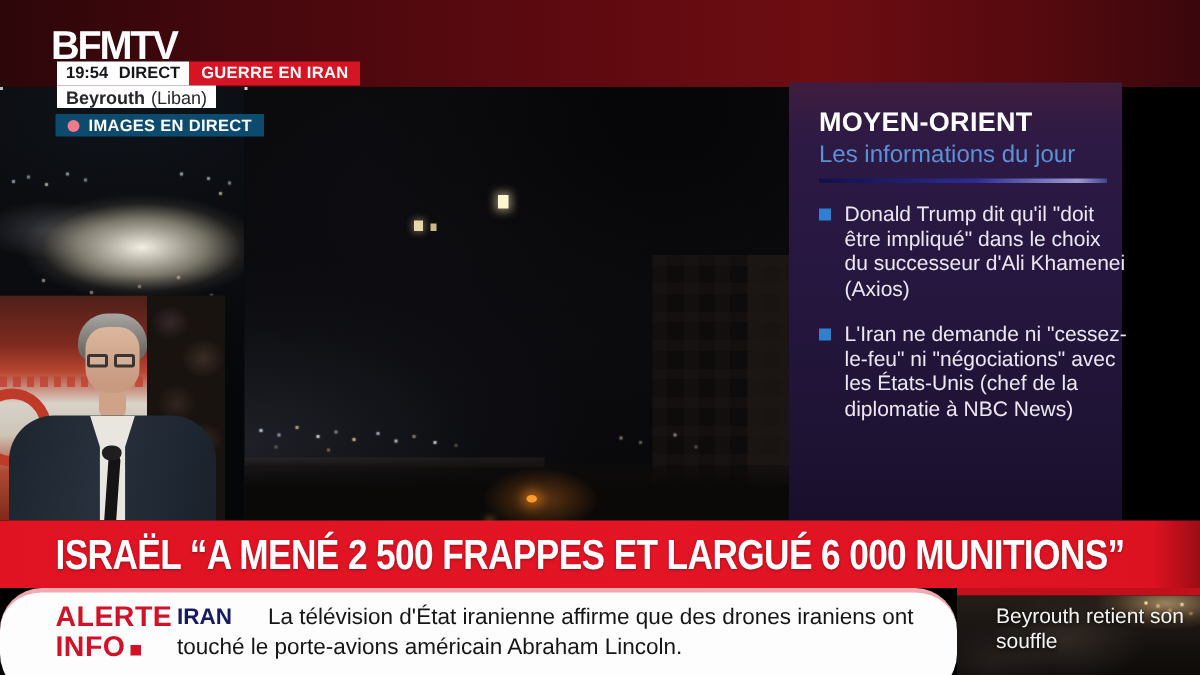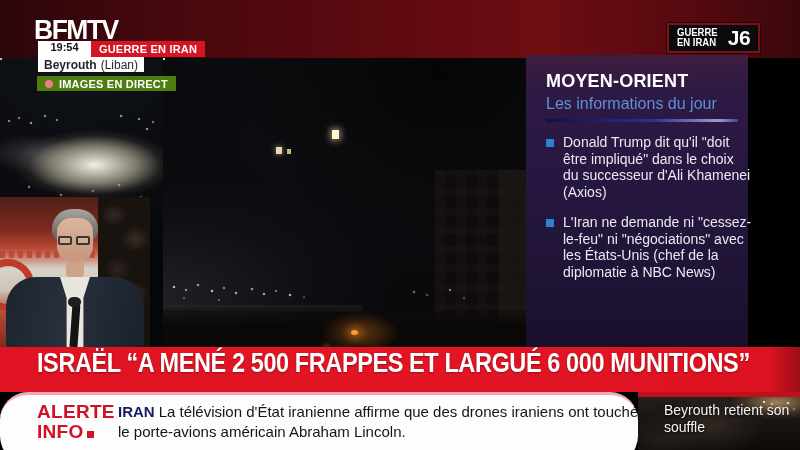--- a/index.html
+++ b/index.html
@@ -8,27 +8,27 @@
   .abs { position:absolute; }
 
   
   .header { left:0; top:0; width:800px; height:58px;
     background:linear-gradient(90deg,#2c060a 0%,#47080d 22%,#5e0a10 48%,#6d0d12 68%,#560a0f 86%,#3a070c 100%); }
   .bfmtv-logo { left:34px; top:15px; font-size:27px; font-weight:bold; color:#fff;
     letter-spacing:-1.5px; transform:scaleX(0.98); transform-origin:left; }
 
   .badge-row-1 { left:38px; top:41px; display:flex; height:16px; }
   .time-box { background:#fff; color:#15151a; font-size:11px; font-weight:bold;
-    display:flex; align-items:center; gap:7px; padding:0 6px;flex-direction:column; }
+    display:flex; align-items:center; gap:7px; padding:0 6px; }
   .war-box { background:#d61524; color:#fff; font-size:11px; font-weight:bold;
     display:flex; align-items:center; padding:0 8px; letter-spacing:0.2px;text-align:center; }
   .loc-box { left:38px; top:57px; background:#fff; color:#26262c; font-size:12px;
     height:15px; display:flex; align-items:center; gap:4px; padding:0 6px; }
   .loc-city { font-weight:bold; }
-  .live-badge { left:37px; top:76px; background:#4d7c0f; color:#fff; height:15px;
+  .live-badge { left:37px; top:76px; background:#0c4a6e; color:#fff; height:15px;
     display:flex; align-items:center; gap:6px; padding:0 8px; font-size:11px; font-weight:bold; letter-spacing:0.2px; }
   .live-dot { width:8px; height:8px; border-radius:50%; background:#f27a88; }
 
   .j6-badge { left:667px; top:23px; height:30px; background:#0b0b0d; border:2px solid #7c1217;
     display:flex; align-items:center; gap:8px; padding:0 8px; box-shadow:0 0 0 1px #2a0406; }
   .j6-lines { font-size:10px; line-height:10px; font-weight:bold; color:#fff; transform:scaleX(0.95); transform-origin:left; }
   .j6-day { font-size:21px; font-weight:bold; color:#fff; letter-spacing:-0.5px; }
 
   
   .cityscape { left:0; top:58px; width:163px; height:289px; background:
@@ -110,31 +110,31 @@
   .sb-divider { left:20px; top:64px; width:192px; height:3px;
     background:linear-gradient(90deg,#10104a,#2d2d96 55%,#9a9ad2 90%,#42428c 100%); }
   .sb-list { left:20px; top:79px; width:206px; display:flex; flex-direction:column; gap:14px; }
   .sb-item { display:flex; gap:9px; }
   .sb-bullet { width:8px; height:8px; background:#2f80d0; margin-top:5px; flex-shrink:0; }
   .sb-text { font-size:14px; line-height:16.5px; color:#ece8f2; }
 
   
   .banner { left:0; top:347px; width:800px; height:45px;
     background:linear-gradient(90deg,#df1322 0%,#e31525 55%,#dd1221 96%,#9c0d16 100%);
-    display:flex; align-items:flex-start; }
+    display:flex; align-items:center; }
   .headline { margin-left:37px; font-size:28px; font-weight:bold; color:#fff; white-space:nowrap;
     letter-spacing:-0.5px; transform:scaleX(0.84); transform-origin:left center;
     text-shadow:0 1px 2px rgba(0,0,0,0.35); }
 
   
   .ticker { left:0; top:392px; width:638px; height:72px; background:#fdfdfd; border-top:3px solid #f0aab2;border-radius:28px; }
   .alert { left:37px; top:7px; font-size:19px; line-height:19.5px; font-weight:bold; color:#cf1228; letter-spacing:0.3px; }
   .alert-sq { display:inline-block; width:7px; height:7px; background:#cf1228; margin-left:3px; }
   .ticker-body { left:118px; top:7px; width:522px; font-size:15px; line-height:20px; color:#151515; }
-  .ticker-topic { font-weight:bold; color:#171a5e; margin-right:4px; }
+  .ticker-topic { font-weight:bold; color:#171a5e; margin-right:24px; }
 
   
   .br-image { left:638px; top:392px; width:162px; height:58px; border-top:5px solid #bf101b; background:
     radial-gradient(60px 22px at 86% 10%, rgba(255,215,150,0.55), rgba(180,140,80,0.2) 55%, transparent 80%),
     radial-gradient(70px 40px at 45% 55%, rgba(70,60,52,0.5), transparent 75%),
     radial-gradient(50px 30px at 15% 80%, rgba(40,34,30,0.8), transparent 80%),
     linear-gradient(180deg,#241d18 0%,#171210 60%,#0e0b09 100%); }
   .br-lights { left:125px; top:4px; width:2px; height:2px; background:#ffd9a0;
     box-shadow:8px 2px 1px #e8c088, 16px 5px 1px #c8a070, 24px 1px 1px #ffe0b0, 30px 7px 1px #a88858, -10px 6px 1px #907048; }
   .br-caption { left:26px; top:5px; font-size:14px; line-height:17px; font-weight:normal; color:#f4f4f4;
@@ -207,27 +207,20 @@
     <div class="war-box">GUERRE EN IRAN</div>
   </div>
   <div class="abs loc-box">
     <span class="loc-city">Beyrouth</span>
     <span>(Liban)</span>
   </div>
   <div class="abs live-badge">
     <span class="live-dot"></span>
     <span>IMAGES EN DIRECT</span>
   </div>
-  <div class="abs j6-badge">
-    <div class="j6-lines">
-      <div>GUERRE</div>
-      <div>EN IRAN</div>
-    </div>
-    <div class="j6-day">J6</div>
-  </div>
 
   <div class="abs banner">
     <div class="headline">ISRAËL “A MENÉ 2 500 FRAPPES ET LARGUÉ 6 000 MUNITIONS”</div>
   </div>
 
   <div class="abs ticker">
     <div class="abs alert">
       <div>ALERTE</div>
       <div><span>INFO</span><span class="alert-sq"></span></div>
     </div>

